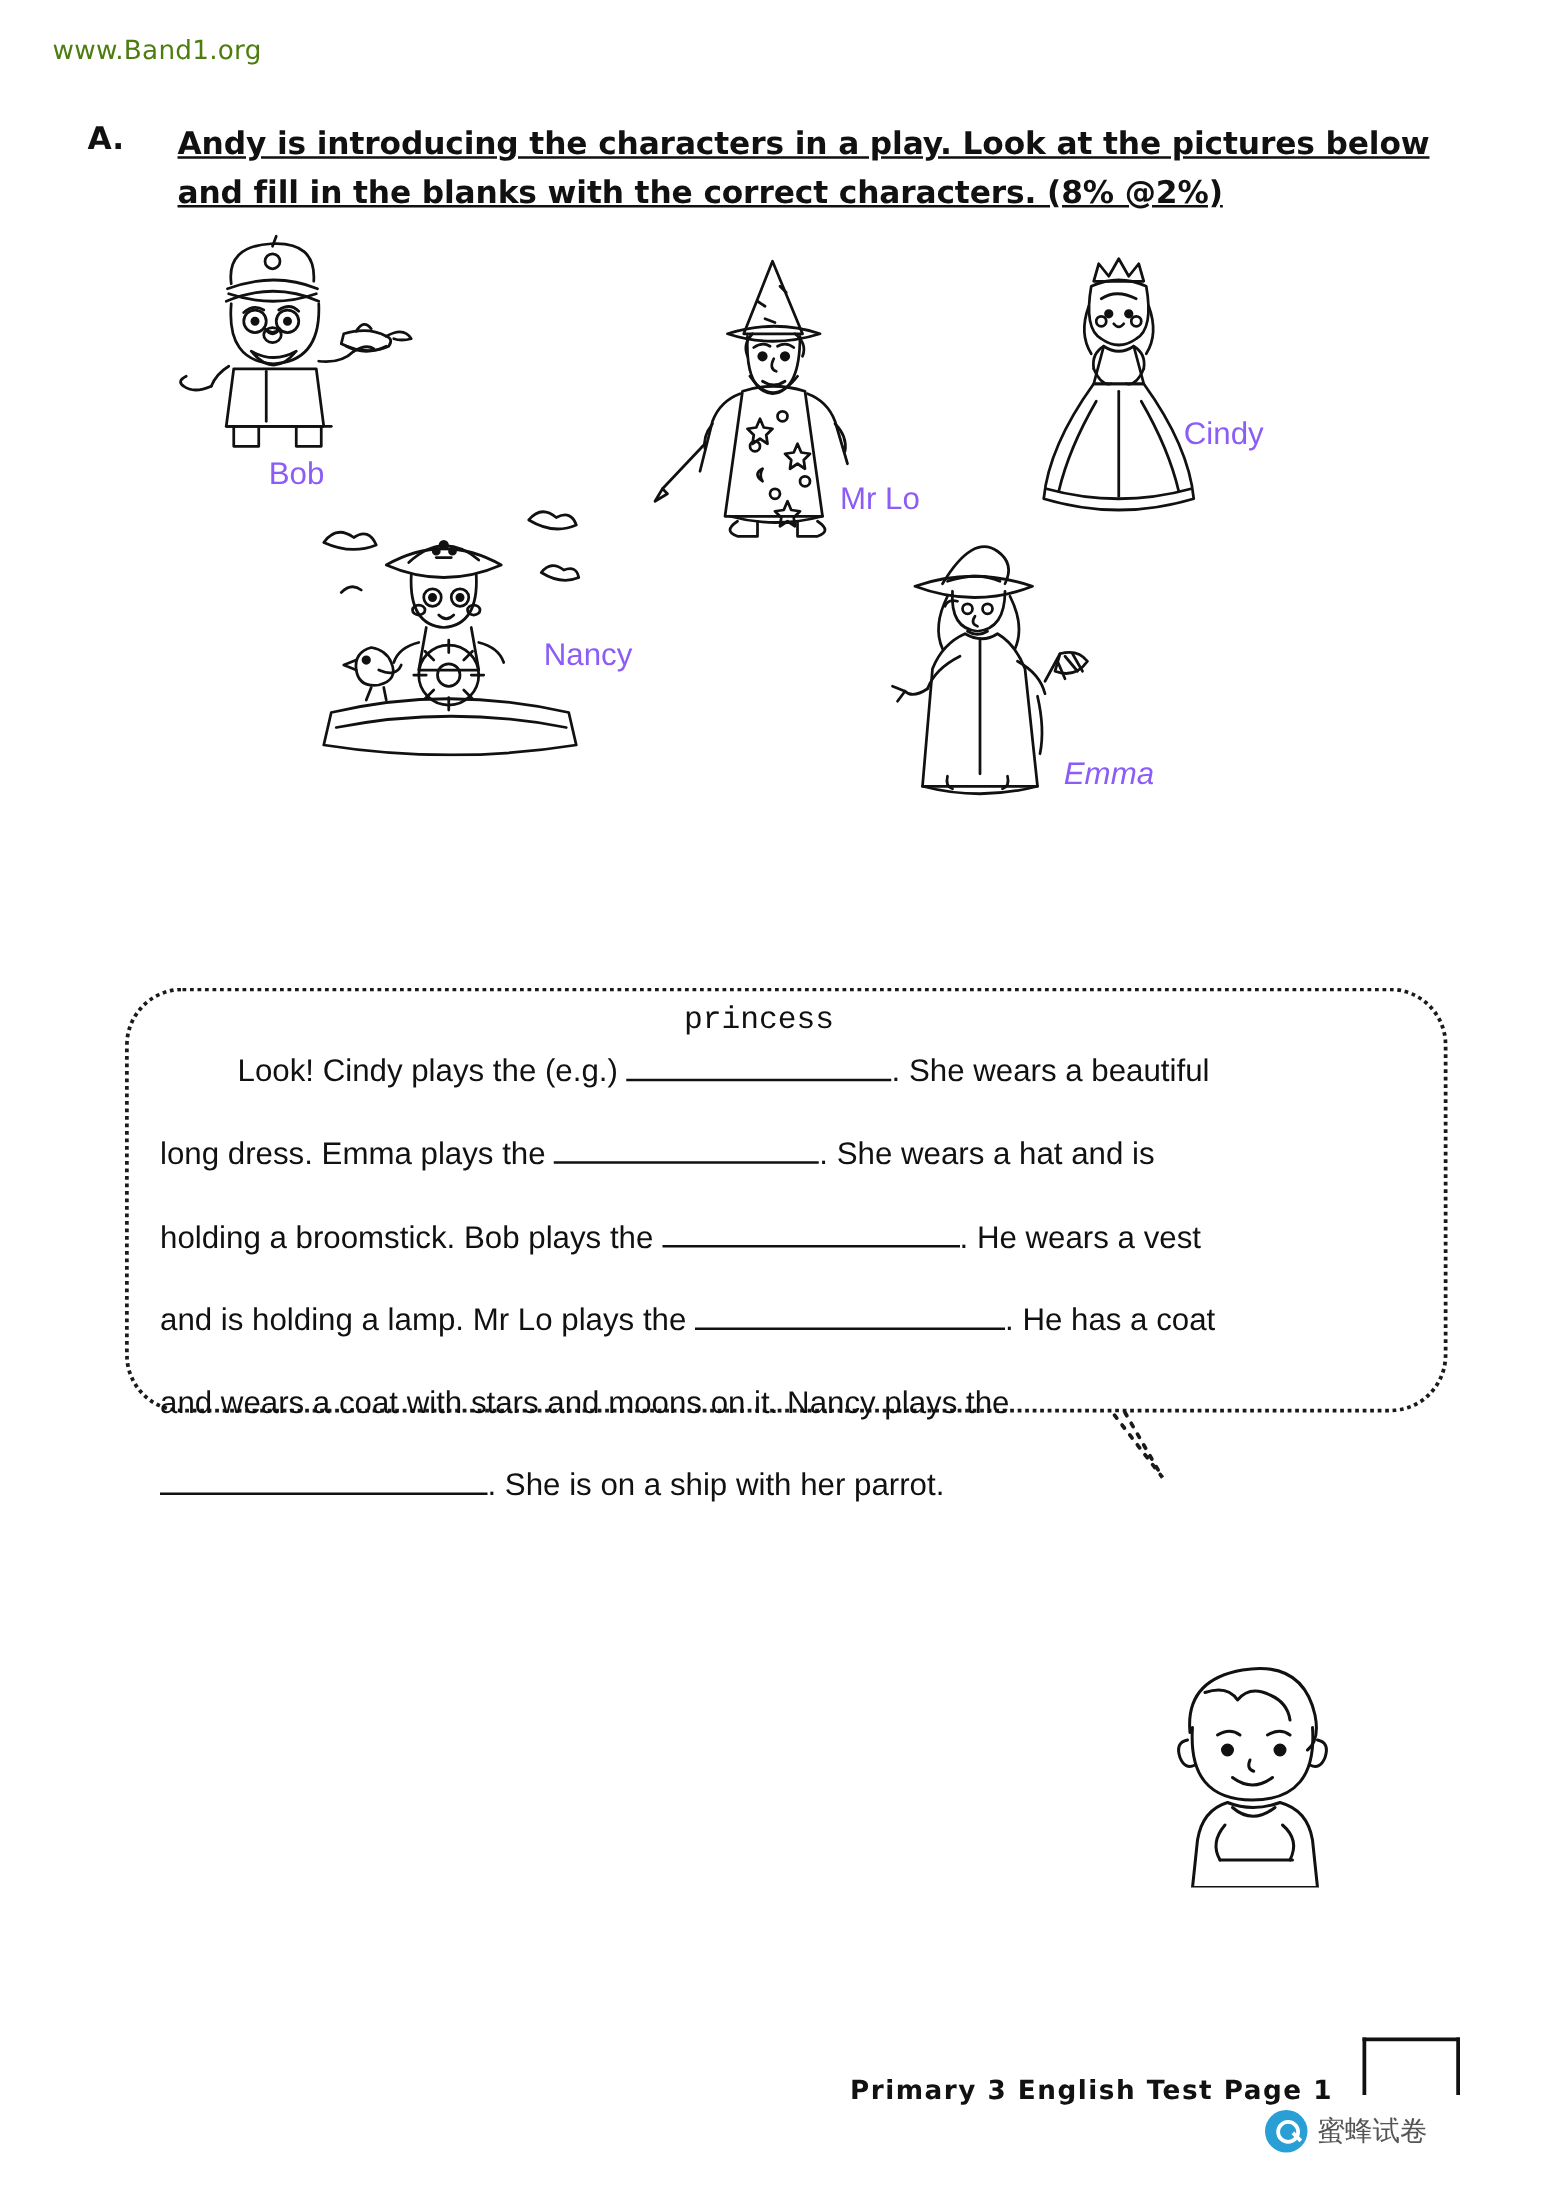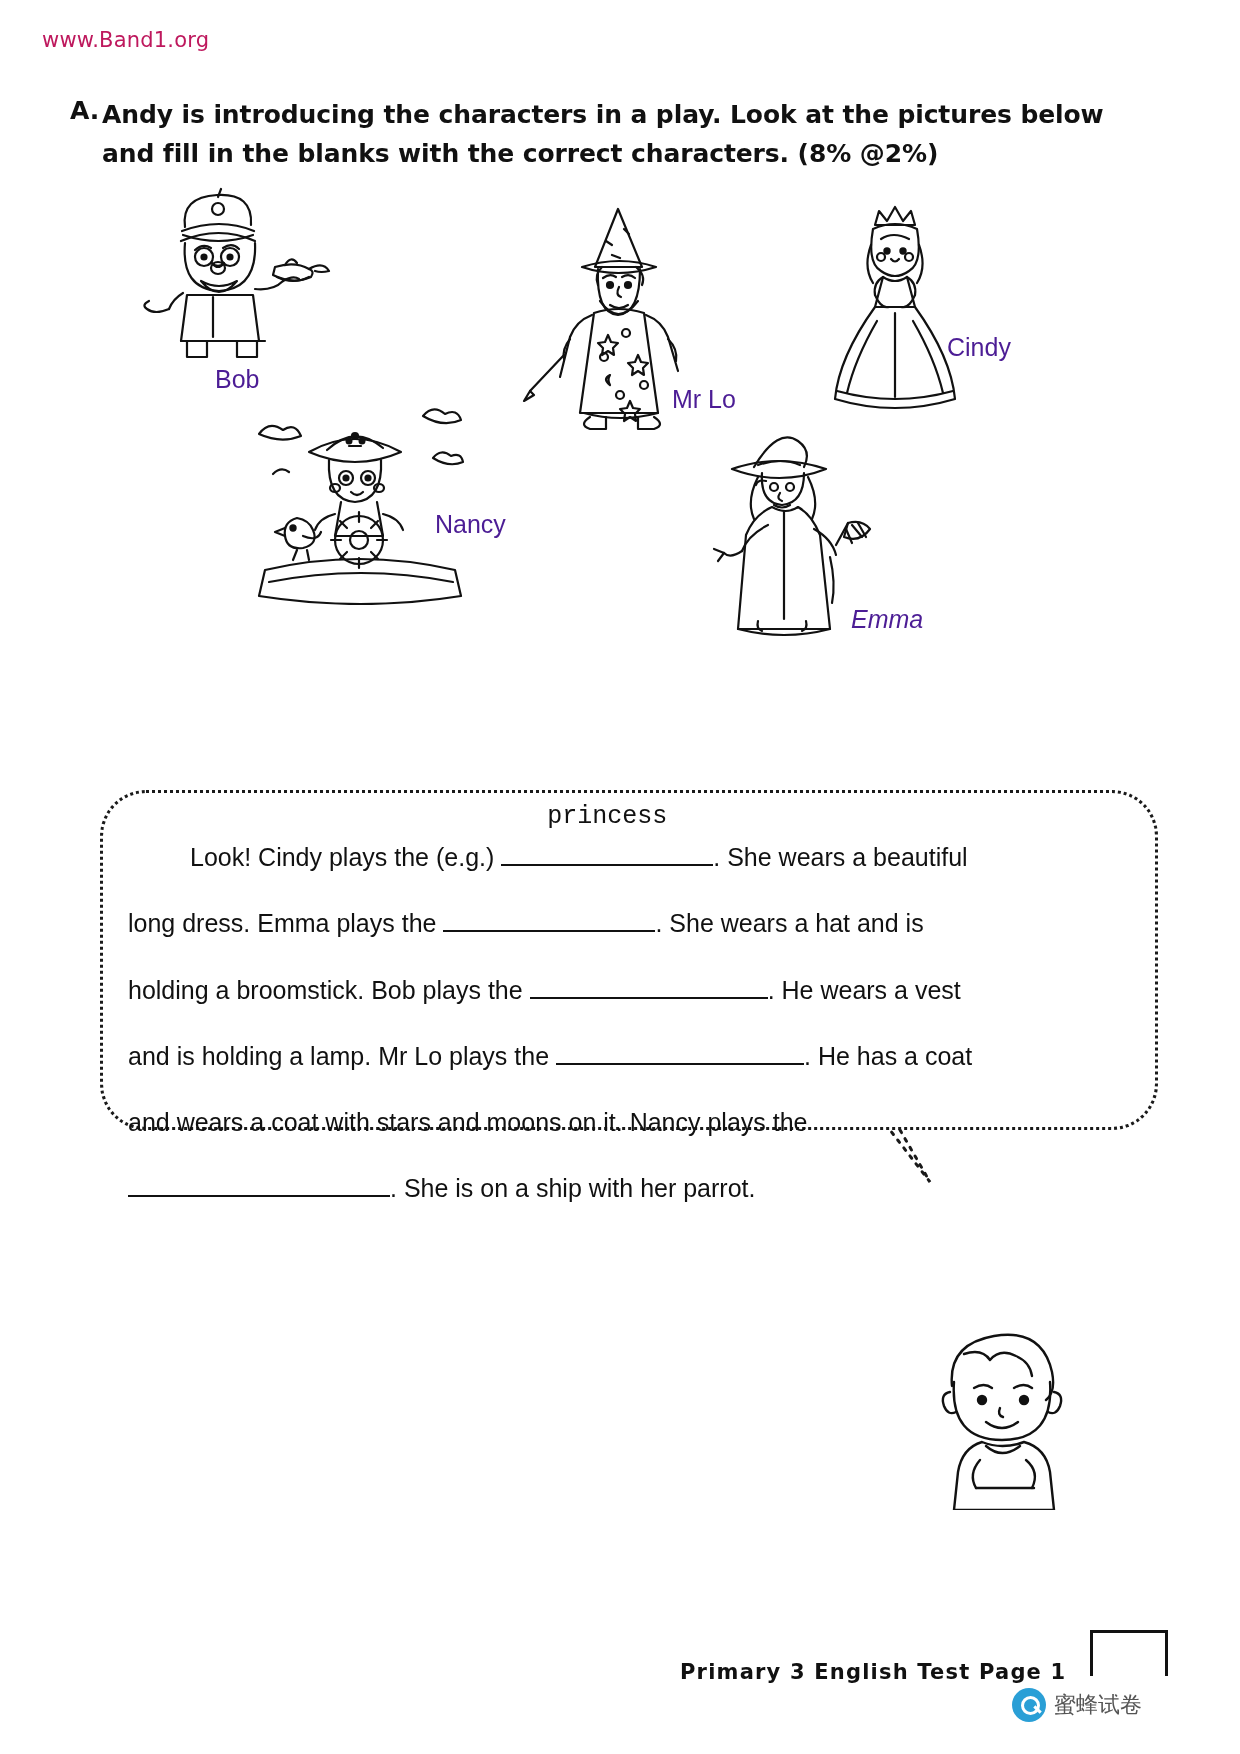--- a/index.html
+++ b/index.html
@@ -19,60 +19,61 @@
     position: relative;
     width: 1240px;
     height: 1754px;
   }
   .site-url {
     position: absolute;
     left: 42px;
     top: 28px;
     font-size: 21px;
     letter-spacing: 0.2px;
-    color: #be185d;
+    color: #4d7c0f;
     font-family: "DejaVu Sans", sans-serif;
   }
   .question-block {
     position: absolute;
     left: 70px;
     top: 96px;
     width: 1090px;
   }
   .q-letter {
     position: absolute;
     left: 0;
     top: 0;
     font-size: 25px;
     font-weight: bold;
     font-family: "DejaVu Sans", sans-serif;
   }
   .q-text {
-    margin-left: 32px;
+    margin-left: 72px;
     font-size: 25px;
     font-weight: bold;
     line-height: 1.55;
     font-family: "DejaVu Sans", sans-serif;
     letter-spacing: -0.1px;
+    text-decoration: underline;
   }
   .figures {
     position: absolute;
     left: 0;
     top: 185px;
     width: 1240px;
     height: 500px;
   }
   .fig {
     position: absolute;
   }
   .fig-label {
     position: absolute;
     font-size: 25px;
     font-family: "Liberation Sans", sans-serif;
-    color: #4c1d95;
+    color: #8b5cf6;
     white-space: nowrap;
   }
 
   
   .bubble-wrap {
     position: absolute;
     left: 100px;
     top: 790px;
     width: 1060px;
     height: 380px;

